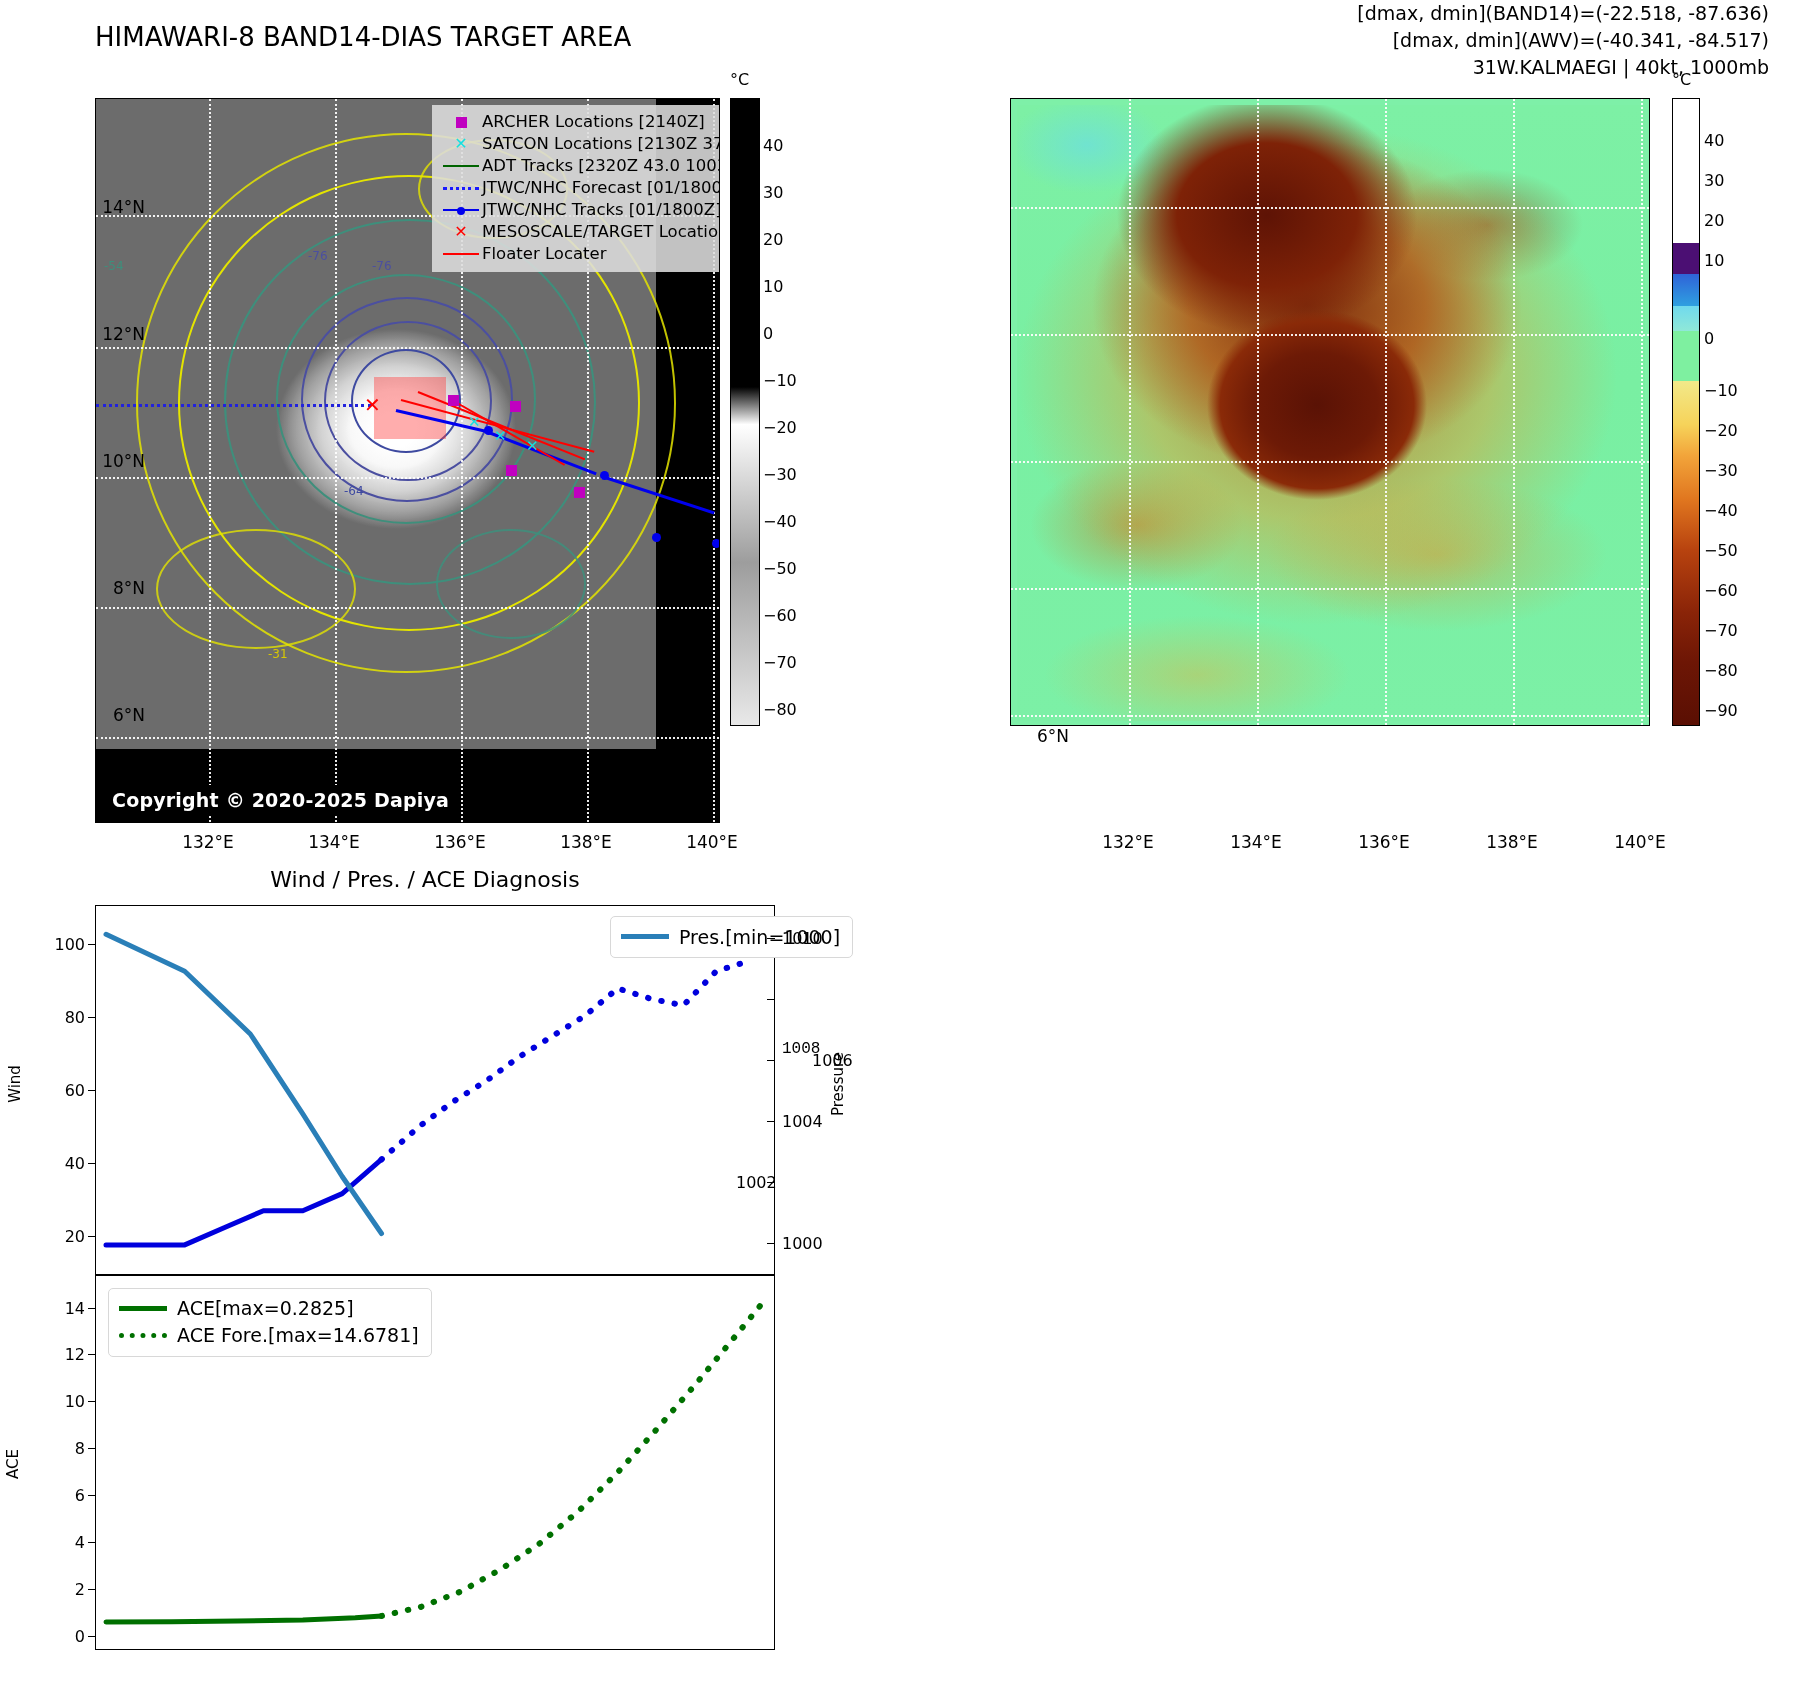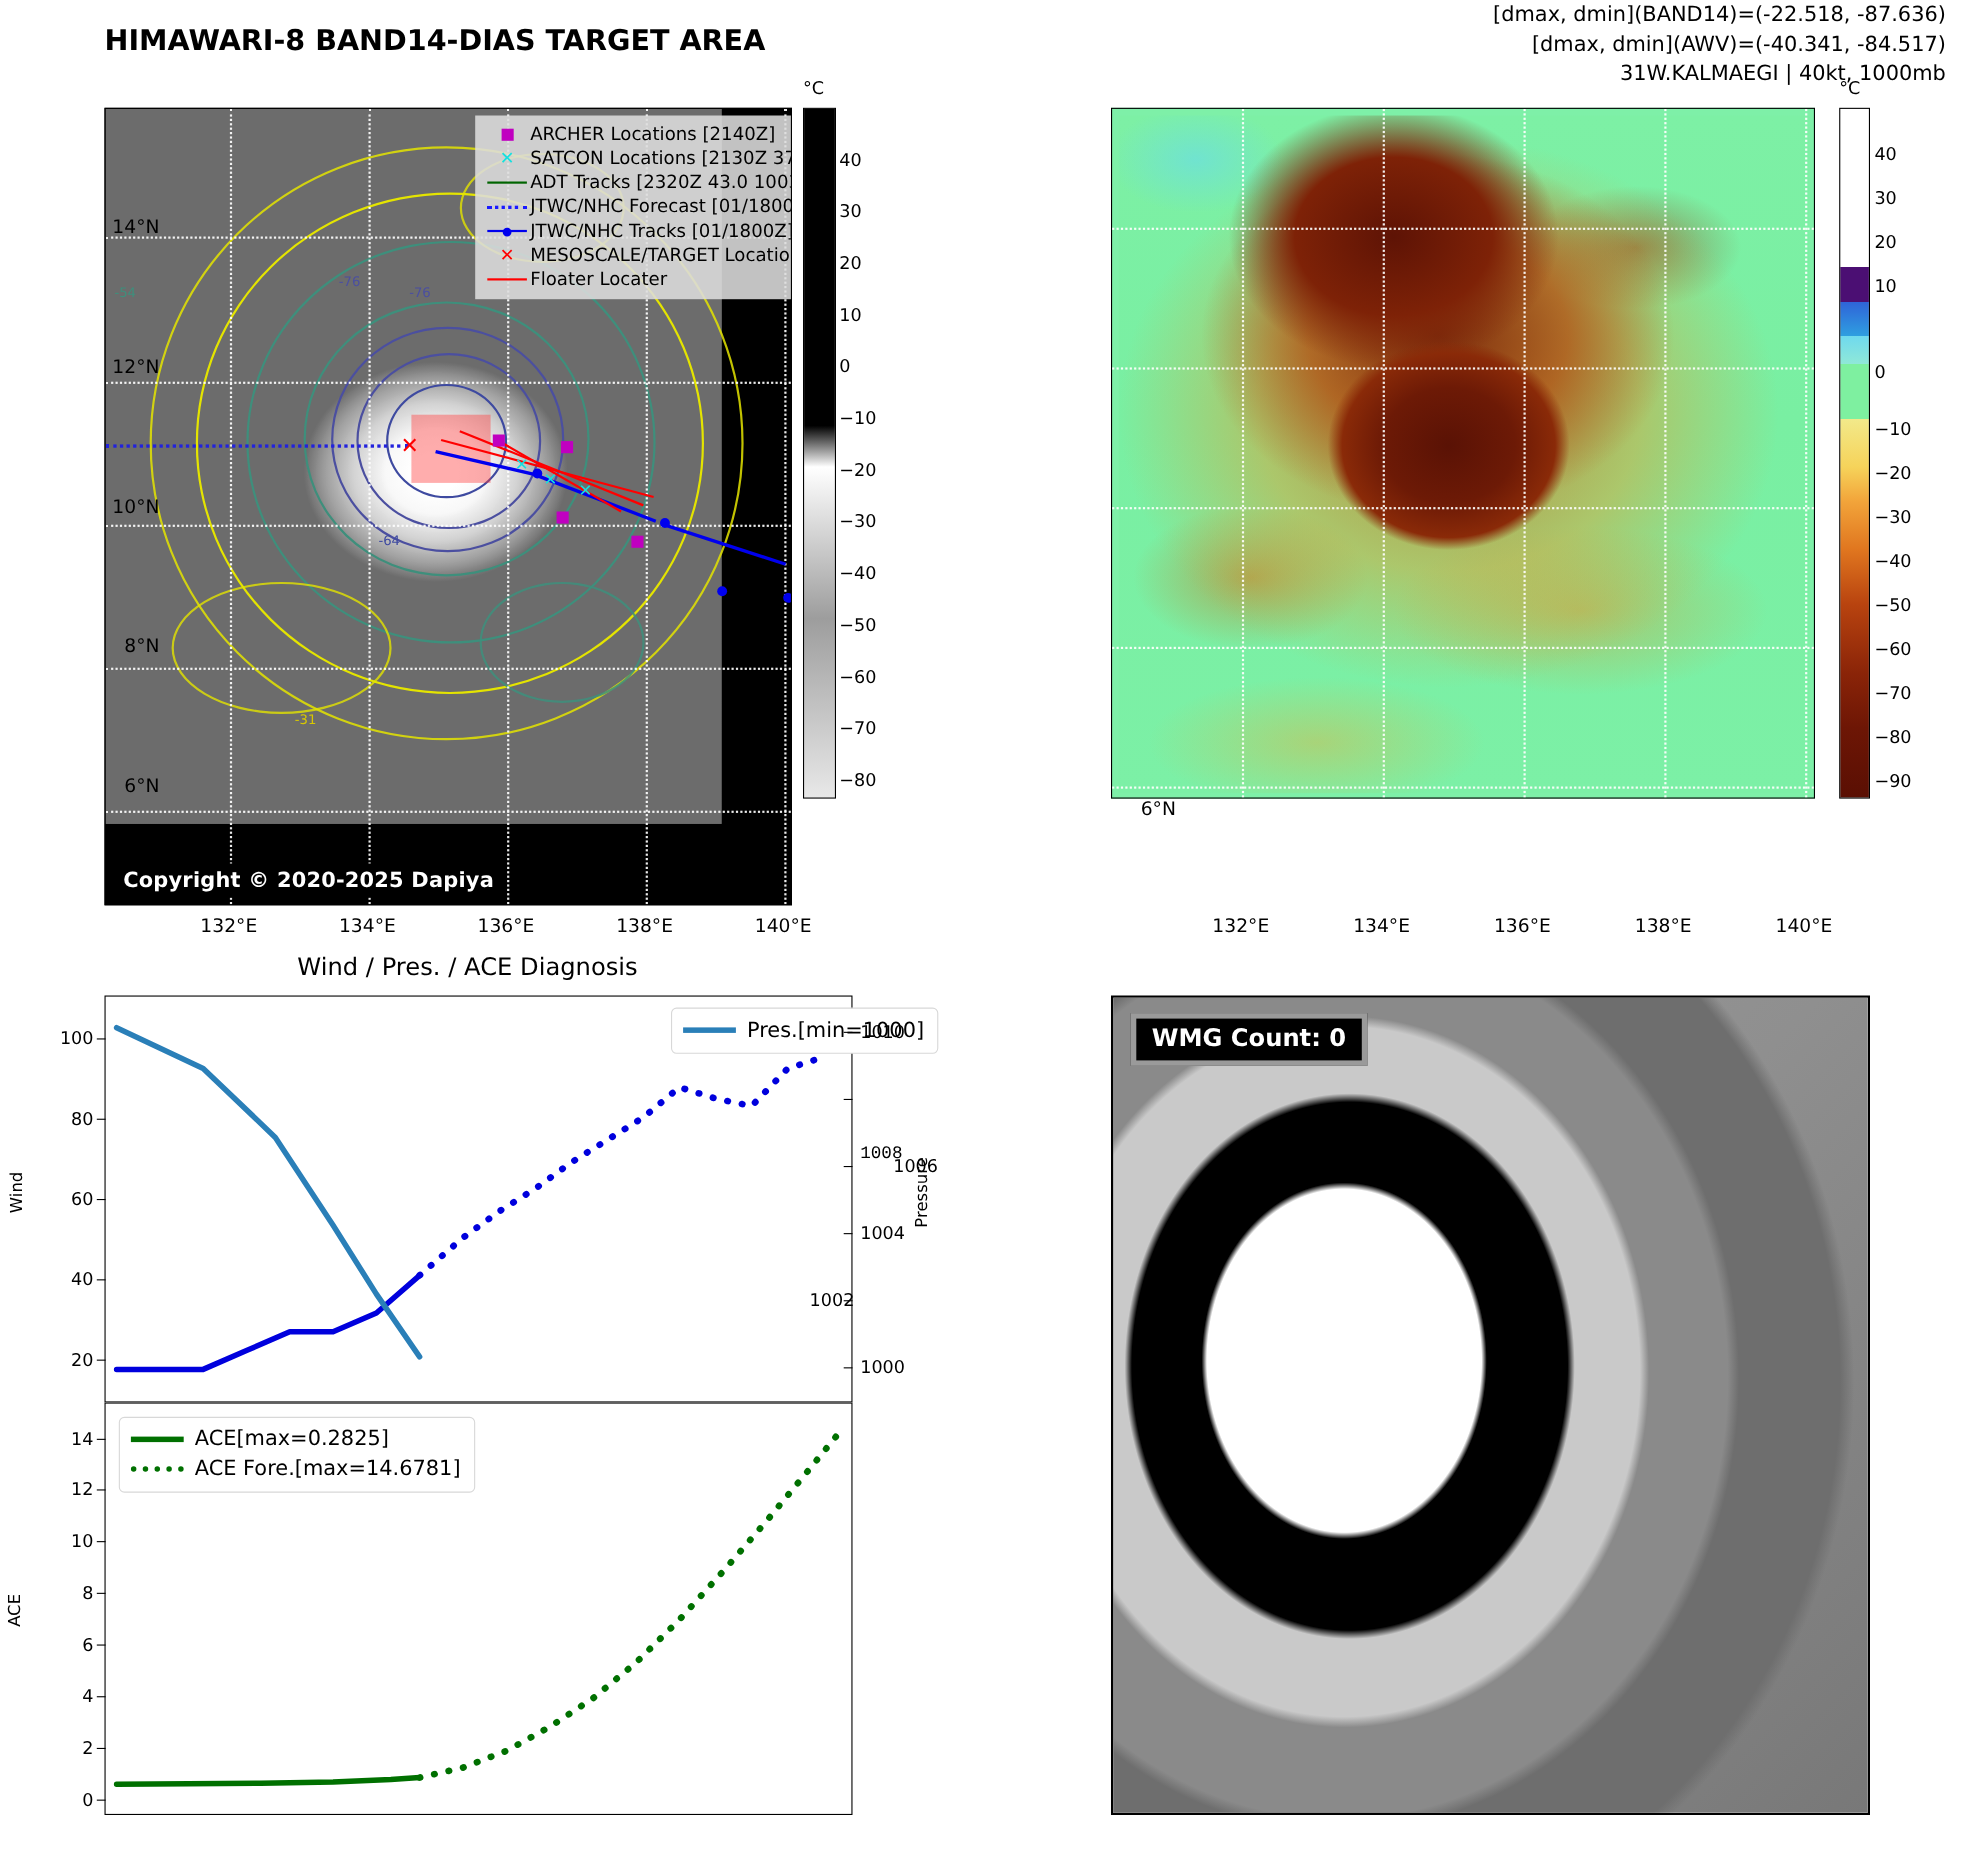--- a/index.html
+++ b/index.html
@@ -9,21 +9,21 @@
     background: #ffffff;
     font-family: "DejaVu Sans", sans-serif;
     position: relative;
     overflow: hidden;
   }
   .page { position:relative; width:1797px; height:1690px; }
 
   
   #title-block {
     position:absolute; left:95px; top:20px; width:760px;
-    font-size:26px; line-height:1.35; color:#000;font-weight:bold;
+    font-size:26px; line-height:1.35; color:#000;
   }
   #header-right {
     position:absolute; right:28px; top:0;
     text-align:right; font-size:19px; line-height:1.42; color:#000;
   }
 
   
   #panel1 { position:absolute; left:95px; top:98px; width:625px; height:725px; }
   #p1-axes {
     position:absolute; left:0; top:0; width:625px; height:725px;
@@ -464,18 +464,14 @@
       <div class="ytick" style="top: 1448.41px; right: 1712px;">8</div>
       <div class="ymark" style="top: 1448.41px; left: 88px;"></div>
       <div class="ytick" style="top: 1401.45px; right: 1712px;">10</div>
       <div class="ymark" style="top: 1401.45px; left: 88px;"></div>
       <div class="ytick" style="top: 1354.49px; right: 1712px;">12</div>
       <div class="ymark" style="top: 1354.49px; left: 88px;"></div>
       <div class="ytick" style="top: 1307.53px; right: 1712px;">14</div>
       <div class="ymark" style="top: 1307.53px; left: 88px;"></div>
     </div>
 
-  <div id="panel4">
-    <div id="p4-img"></div>
-    <div id="wmg-badge">WMG Count: 0</div>
-  </div>
 
 </div>
 
 </body></html>

